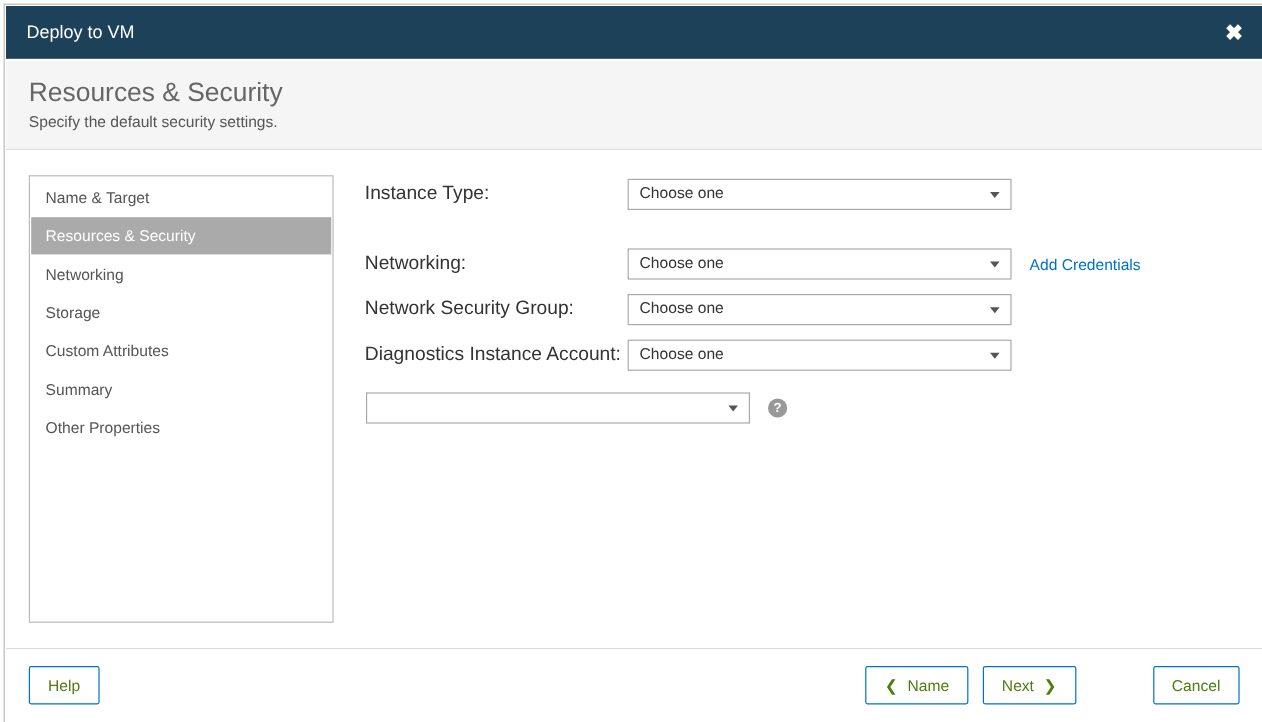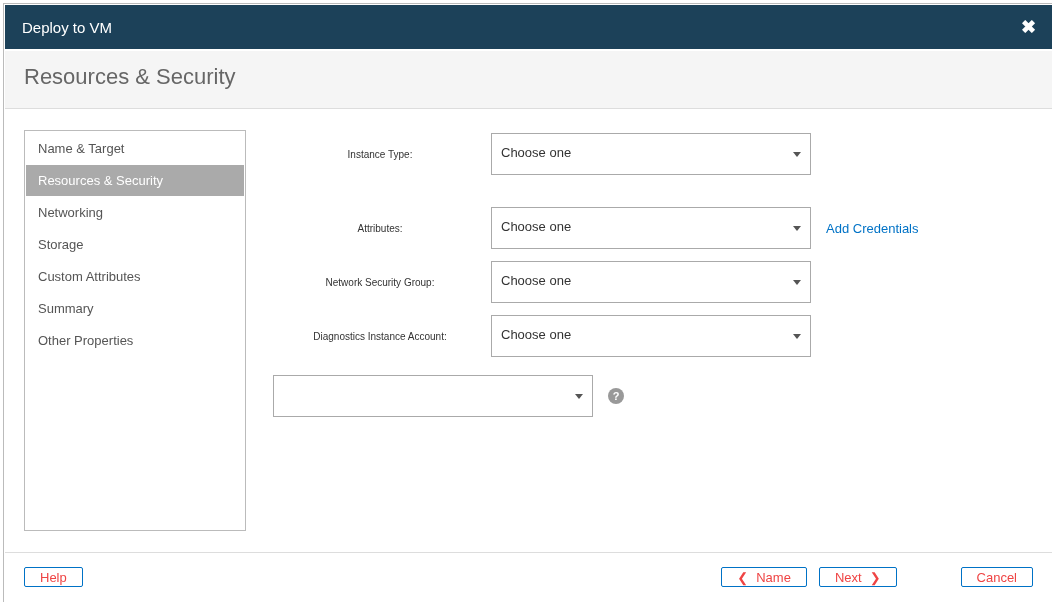--- a/index.html
+++ b/index.html
@@ -49,21 +49,21 @@
     color: #555;
   }
   .body {
     flex: 1;
     display: flex;
     padding: 18px;
     gap: 22px;
     overflow: hidden;
   }
   .steps {
-    width: 222px;
+    width: 254px;
     border: 1px solid #bbb;
     flex-shrink: 0;
     padding-top: 1px;
   }
   .step-item {
     padding: 8px 12px;
     font-size: 13px;
     color: #555;
     cursor: pointer;
   }
@@ -78,31 +78,30 @@
     display: flex;
     align-items: center;
     margin-bottom: 8px;
     min-height: 26px;
   }
   .form-row.spaced { margin-bottom: 28px; }
   .form-row.spaced-top { margin-top: 14px; }
   .form-label {
     width: 216px;
     flex-shrink: 0;
-    font-size: 10px;
+    font-size: 16px;
     color: #333;
-    text-align: center;
   }
   .select-wrap {
     width: 320px;
     position: relative;
   }
   .select {
     width: 100%;
-    height: 42px;
+    height: 26px;
     border: 1px solid #aaa;
     background: #fff;
     padding: 0 26px 4px 8px;
     font-size: 13px;
     color: #333;
     display: flex;
     align-items: center;
     cursor: pointer;
     position: relative;
   }
@@ -144,23 +143,23 @@
     border-top: 1px solid #ddd;
     padding: 12px 18px 14px 18px;
     display: flex;
     align-items: center;
   }
   .footer .right { margin-left: auto; display: flex; gap: 10px; align-items: center; }
   .footer .right .gap { width: 40px; }
   .btn {
     border: 1px solid #0072c6;
     background: #fff;
-    color: #ef4444;
-    font-size: 13px;
-    height: 20px;
+    color: #4d7c0f;
+    font-size: 13px;
+    height: 32px;
     padding: 0 14px;
     display: inline-flex;
     align-items: center;
     gap: 6px;
     cursor: pointer;
     border-radius: 2px;
   }
   .btn .chev {
     font-size: 13px;
     line-height: 1;
@@ -171,20 +170,21 @@
 
 <div class="dialog">
 
   <div class="titlebar">
     <span>Deploy to VM</span>
     <span class="close-x">✖</span>
   </div>
 
   <div class="header">
     <h1>Resources &amp; Security</h1>
+    <p>Specify the default security settings.</p>
   </div>
 
   <div class="body">
 
     <div class="steps">
       <div class="step-item">Name &amp; Target</div>
       <div class="step-item active">Resources &amp; Security</div>
       <div class="step-item">Networking</div>
       <div class="step-item">Storage</div>
       <div class="step-item">Custom Attributes</div>
@@ -197,21 +197,21 @@
       <div class="form-row spaced">
         <div class="form-label">Instance Type:</div>
         <div class="select-wrap">
           <div class="select">
             <span>Choose one</span>
           </div>
         </div>
       </div>
 
       <div class="form-row">
-        <div class="form-label">Attributes:</div>
+        <div class="form-label">Networking:</div>
         <div class="select-wrap">
           <div class="select">
             <span>Choose one</span>
           </div>
         </div>
         <div class="row-aside">
           <span class="link">Add Credentials</span>
         </div>
       </div>
 

